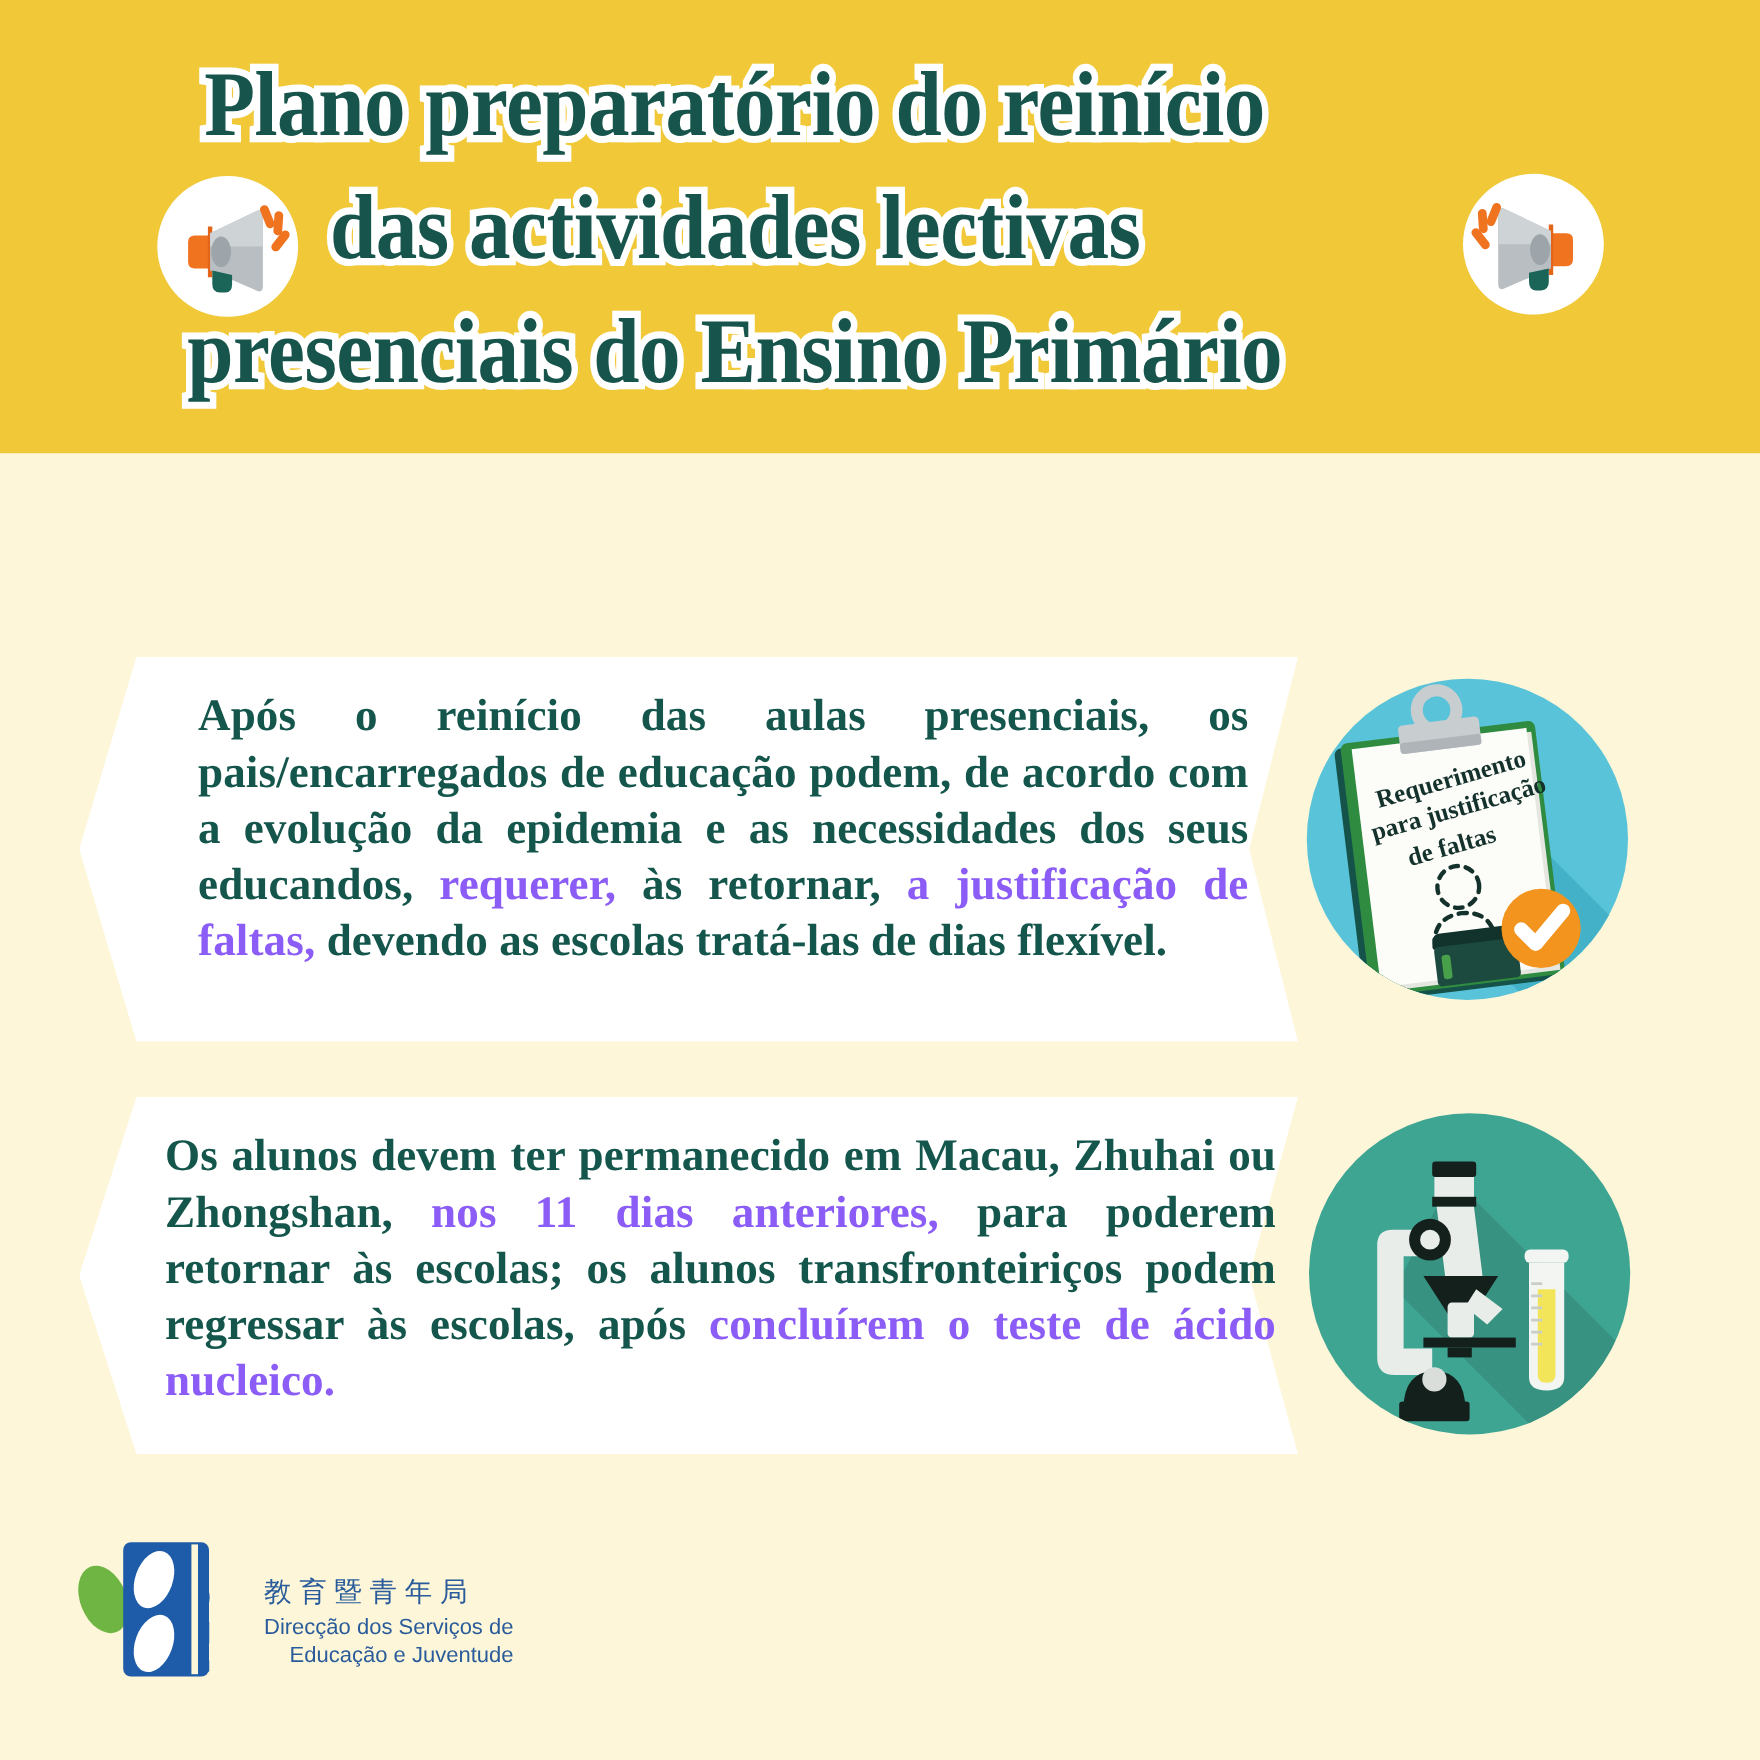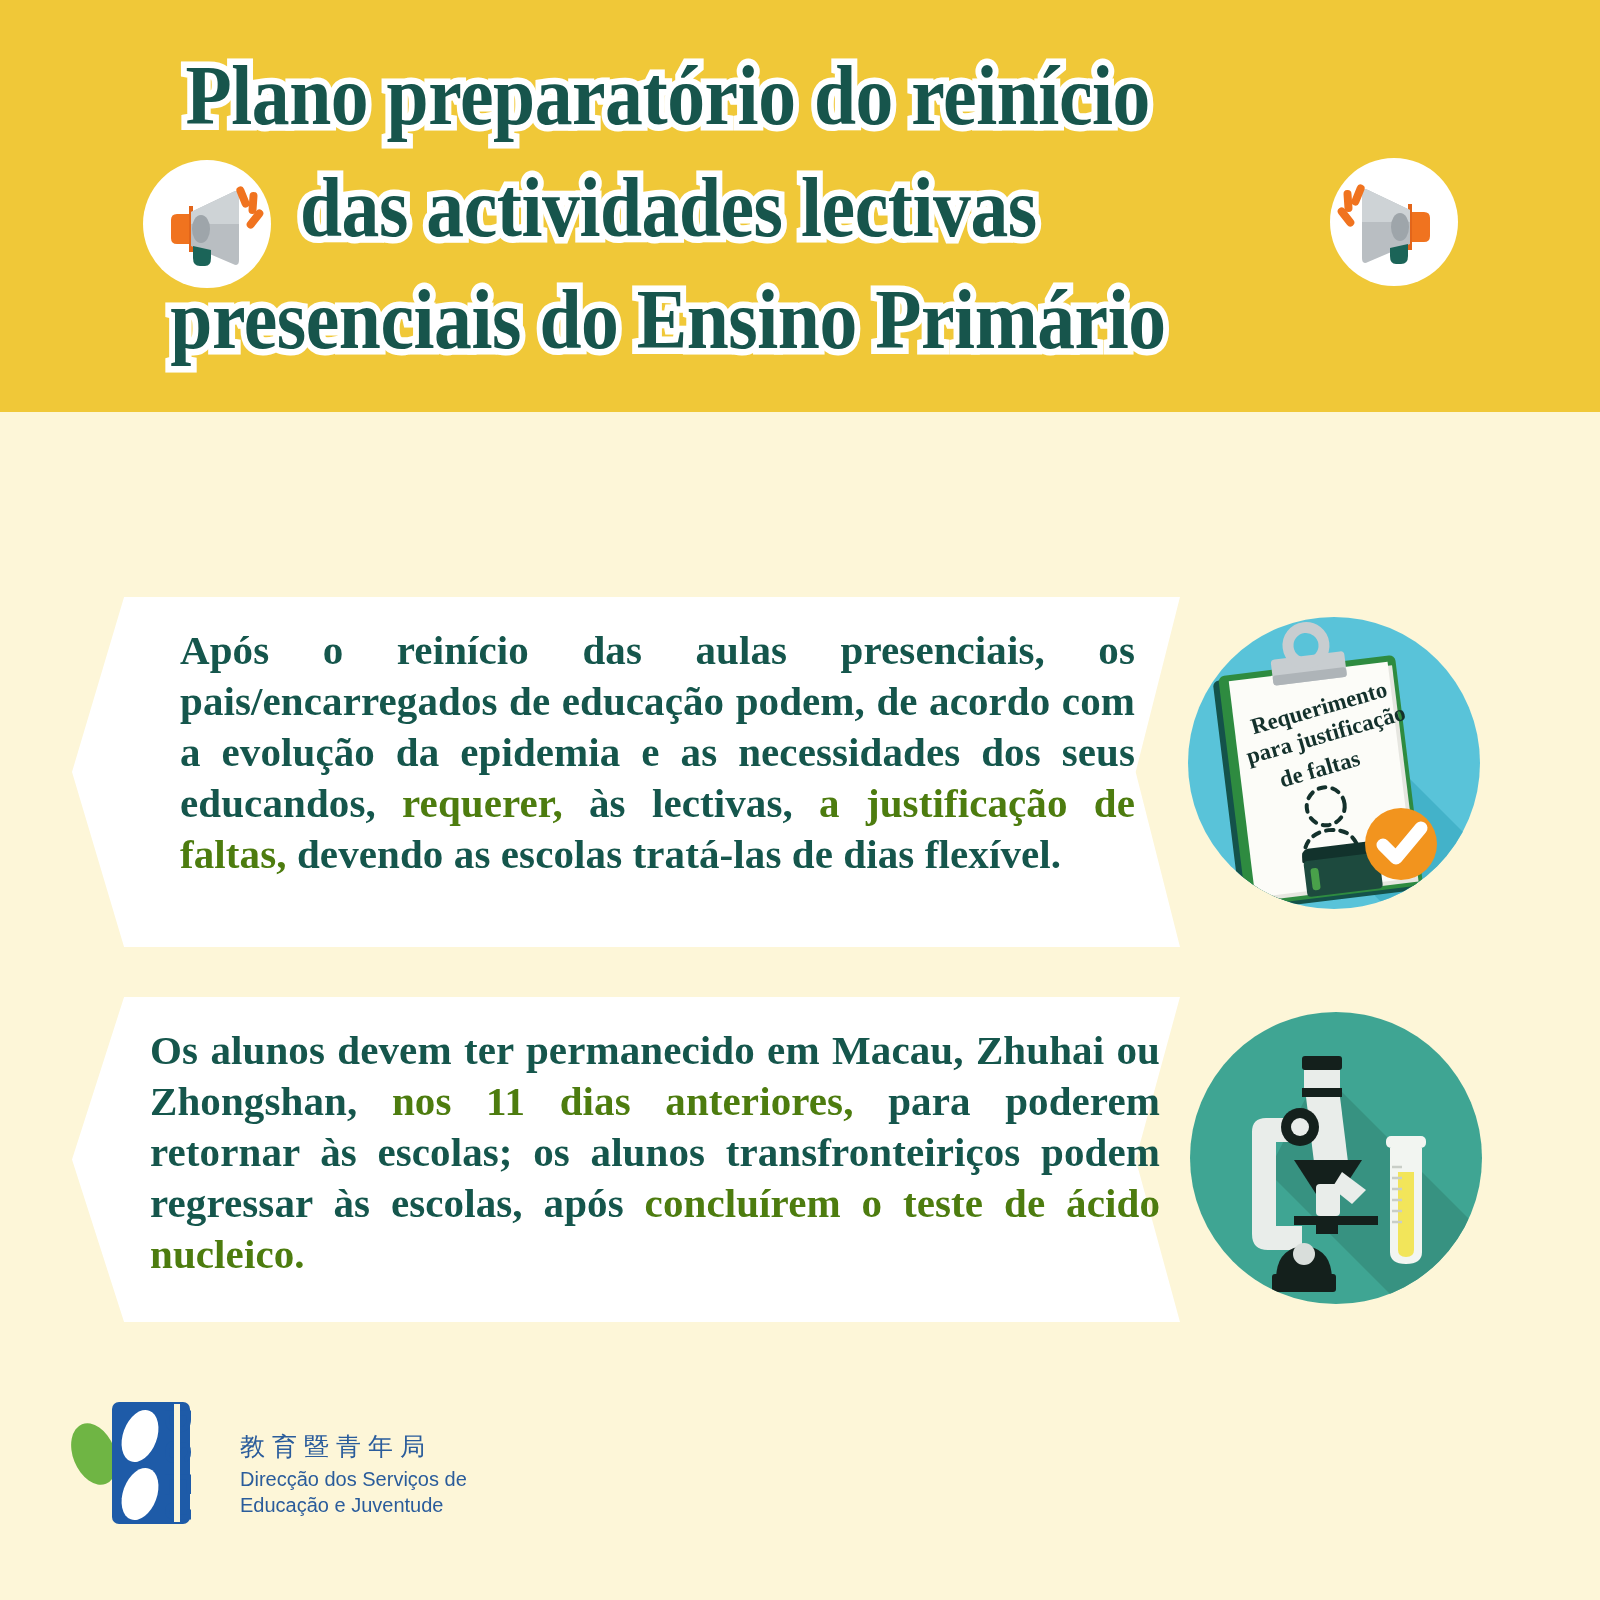--- a/index.html
+++ b/index.html
@@ -69,21 +69,21 @@
     font-weight:bold;
     color:#15564C;
     text-align:justify;
     text-justify:inter-word;
     font-size:41px;
     line-height:51px;
     letter-spacing:0.1px;
   }
   #text-1 { left:180px; top:213px; width:955px; }
   #text-2 { left:150px; top:613px; width:1010px; }
-  .hl { color:#4d7c0f; }
+  .hl { color:#8b5cf6; }
 
   
   .icon-badge { position:absolute; }
   #badge-1 { left:1188px; top:205px; width:292px; height:292px; }
   #badge-2 { left:1190px; top:600px; width:292px; height:292px; }
 
   .circle {
     position:absolute; left:0; top:0; width:100%; height:100%;
     border-radius:50%;
   }
@@ -95,21 +95,21 @@
   .logo { position:absolute; left:70px; top:1390px; width:420px; height:170px; }
   .logo svg { display:block; }
   .logo-cn {
     position:absolute; left:170px; top:40px;
     font-family:Liberation Serif, serif;
     font-size:25px; letter-spacing:7px; color:#2A5C9B; white-space:nowrap;
   }
   .logo-pt {
     position:absolute; left:170px; top:76px;
     font-family:"Liberation Sans", sans-serif;
-    font-size:20px; line-height:26px; color:#2A5C9B; white-space:nowrap;
+    font-size:20px; line-height:26px; color:#2A5C9B; white-space:nowrap;text-align:right;
   }
 </style>
 </head>
 <body>
 
 <div class="header">
 
   <div class="title-wrap">
     <div class="title-line">Plano preparatório do reinício</div>
     <div class="title-line">das actividades lectivas</div>
@@ -151,21 +151,21 @@
       </g>
     </svg>
   </div>
 </div>
 
 <div class="stage">
 
   <div class="card" id="card-1"></div>
 
   <div class="card-text" id="text-1">
-    <span>Após o reinício das aulas presenciais, os pais/encarregados de educação podem, de acordo com a evolução da epidemia e as necessidades dos seus educandos, </span><span class="hl">requerer,</span><span> às lectivas, </span><span class="hl">a justificação de faltas,</span><span> devendo as escolas tratá-las de dias flexível.</span>
+    <span>Após o reinício das aulas presenciais, os pais/encarregados de educação podem, de acordo com a evolução da epidemia e as necessidades dos seus educandos, </span><span class="hl">requerer,</span><span> às retornar, </span><span class="hl">a justificação de faltas,</span><span> devendo as escolas tratá-las de dias flexível.</span>
   </div>
 
   <div class="icon-badge" id="badge-1">
     <div class="circle"></div>
     <svg viewBox="0 0 292 292">
       <defs>
         <clipPath id="clip1">
             <circle cx="146" cy="146" r="146"></circle>
           </clipPath>
       </defs>

